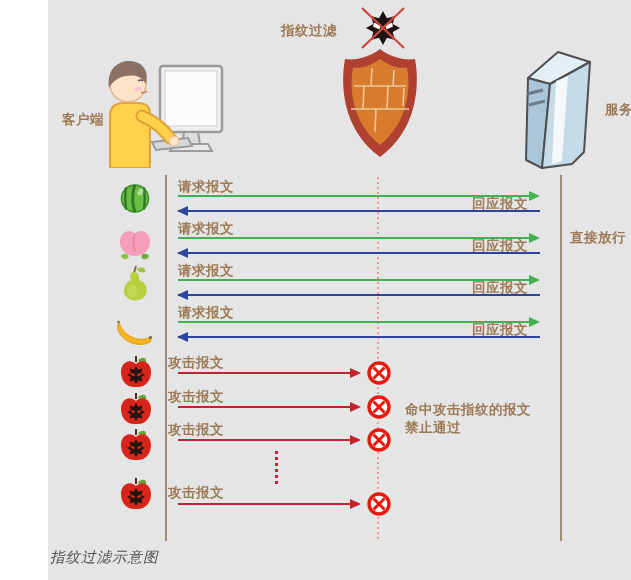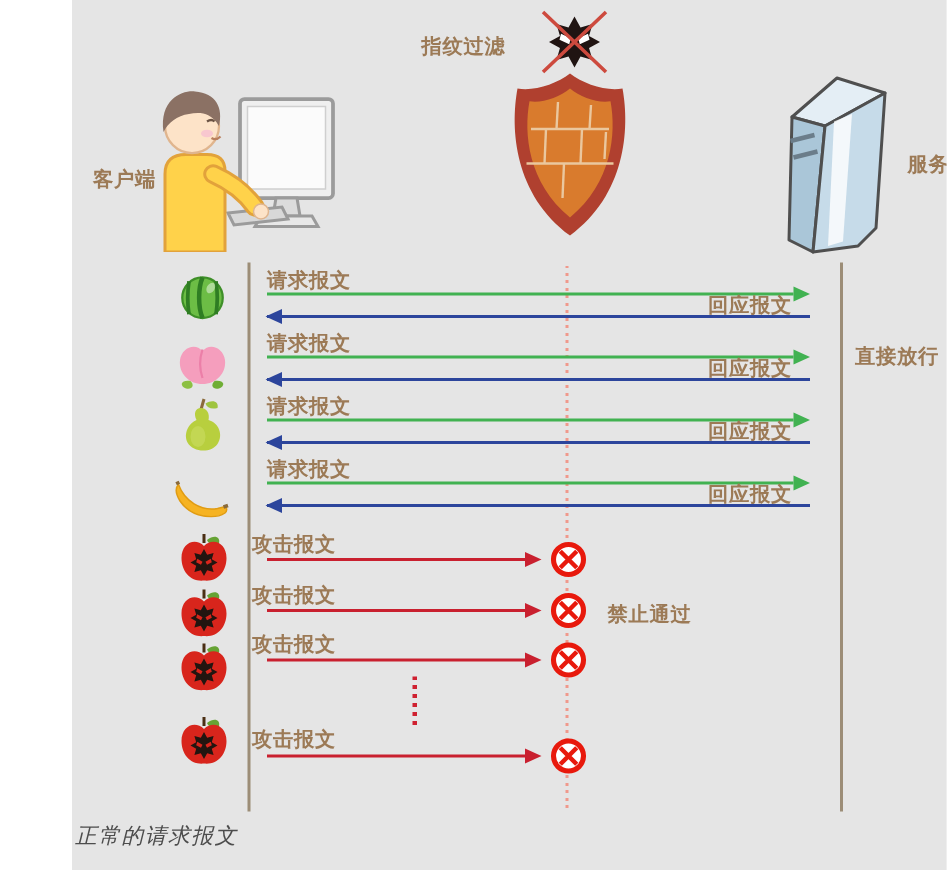--- a/index.html
+++ b/index.html
@@ -219,17 +219,18 @@
     <div class="arrow red"></div>
     <svg class="block" width="26" height="26">
         <use href="#sym-block" xlink:href="#sym-block"></use>
       </svg>
   </div>
 
   <div class="note" style="left:522px;top:228px">
     <div>直接放行</div>
   </div>
   <div class="note block-note" style="left:357px;top:401px">
+    <div>命中攻击指纹的报文</div>
     <div>禁止通过</div>
   </div>
 
-  <div class="caption">正常的请求报文</div>
+  <div class="caption">指纹过滤示意图</div>
 </div>
 
 </body></html>

